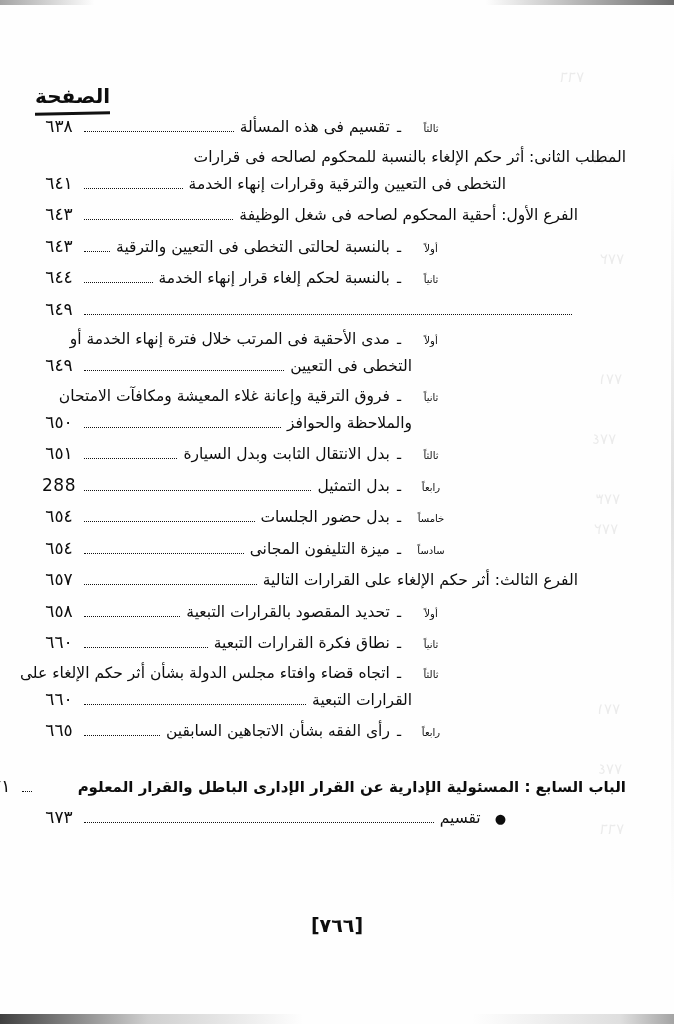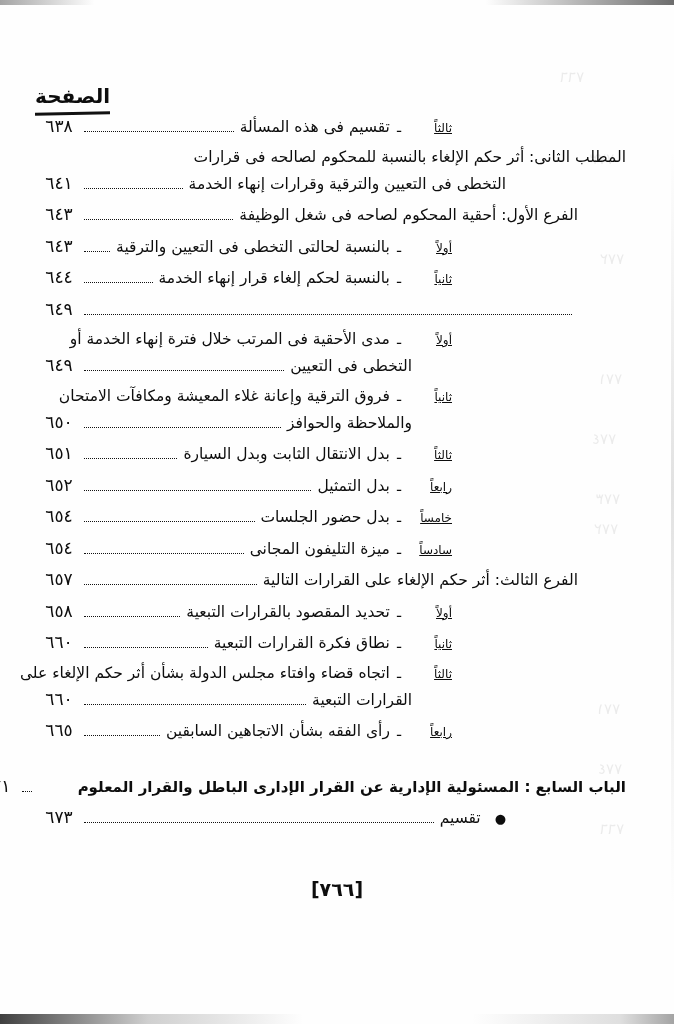--- a/index.html
+++ b/index.html
@@ -123,24 +123,23 @@
     font-size: 15.5px;
     line-height: 1.0;
     padding: 0 48px 0 40px;
     margin-bottom: 13.5px;
     white-space: nowrap;
   }
   .row.cont { margin-top: -4px; }
 
   .ord {
     flex: 0 0 auto;
-    font-size: 12px;
-    text-align: right;
+    font-size: 10px;
+    text-align: center;
     min-width: 42px;
-    text-decoration: underline;
   }
   .dash {
     flex: 0 0 auto;
     padding: 0 9px 0 7px;
     font-size: 14px;
   }
   .bullet {
     flex: 0 0 auto;
     font-size: 13px;
     padding-left: 14px;
@@ -177,21 +176,21 @@
   .ind-2 { padding-right: 96px; }
   .ind-3 { padding-right: 168px; }
   .ind-4 { padding-right: 222px; }
   .ind-5 { padding-right: 262px; }
 
   .gap { height: 24px; }
 
   
   .footer {
     position: absolute;
-    top: 878px;
+    top: 914px;
     left: 0;
     right: 0;
     text-align: center;
     font-size: 19px;
     font-weight: bold;
     letter-spacing: 1px;
     direction: ltr;
   }
 </style>
 </head>
@@ -301,21 +300,21 @@
       <span class="title">بدل الانتقال الثابت وبدل السيارة</span>
       <span class="leader"></span>
       <span class="pnum">٦٥١</span>
     </div>
 
     <div class="row ind-4">
       <span class="ord">رابعاً</span>
       <span class="dash">ـ</span>
       <span class="title">بدل التمثيل</span>
       <span class="leader"></span>
-      <span class="pnum">٦٥٢</span>
+      <span class="pnum">288</span>
     </div>
 
     <div class="row ind-4">
       <span class="ord">خامساً</span>
       <span class="dash">ـ</span>
       <span class="title">بدل حضور الجلسات</span>
       <span class="leader"></span>
       <span class="pnum">٦٥٤</span>
     </div>
 

